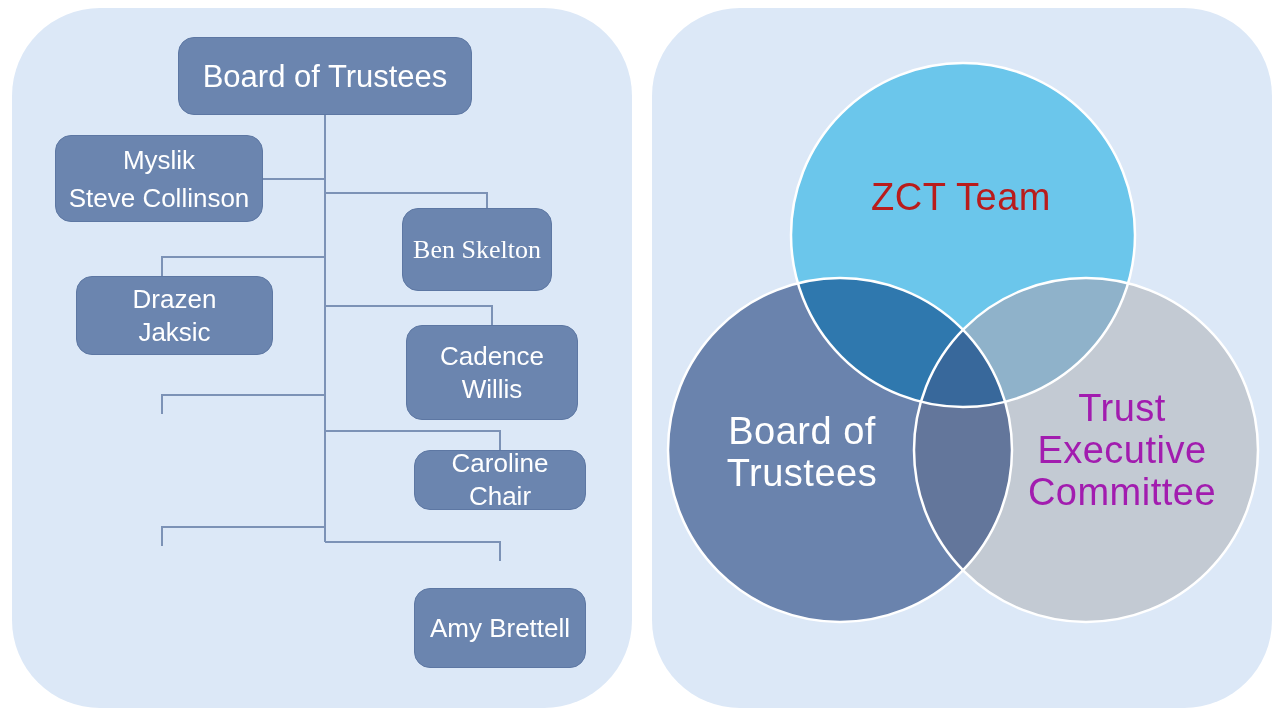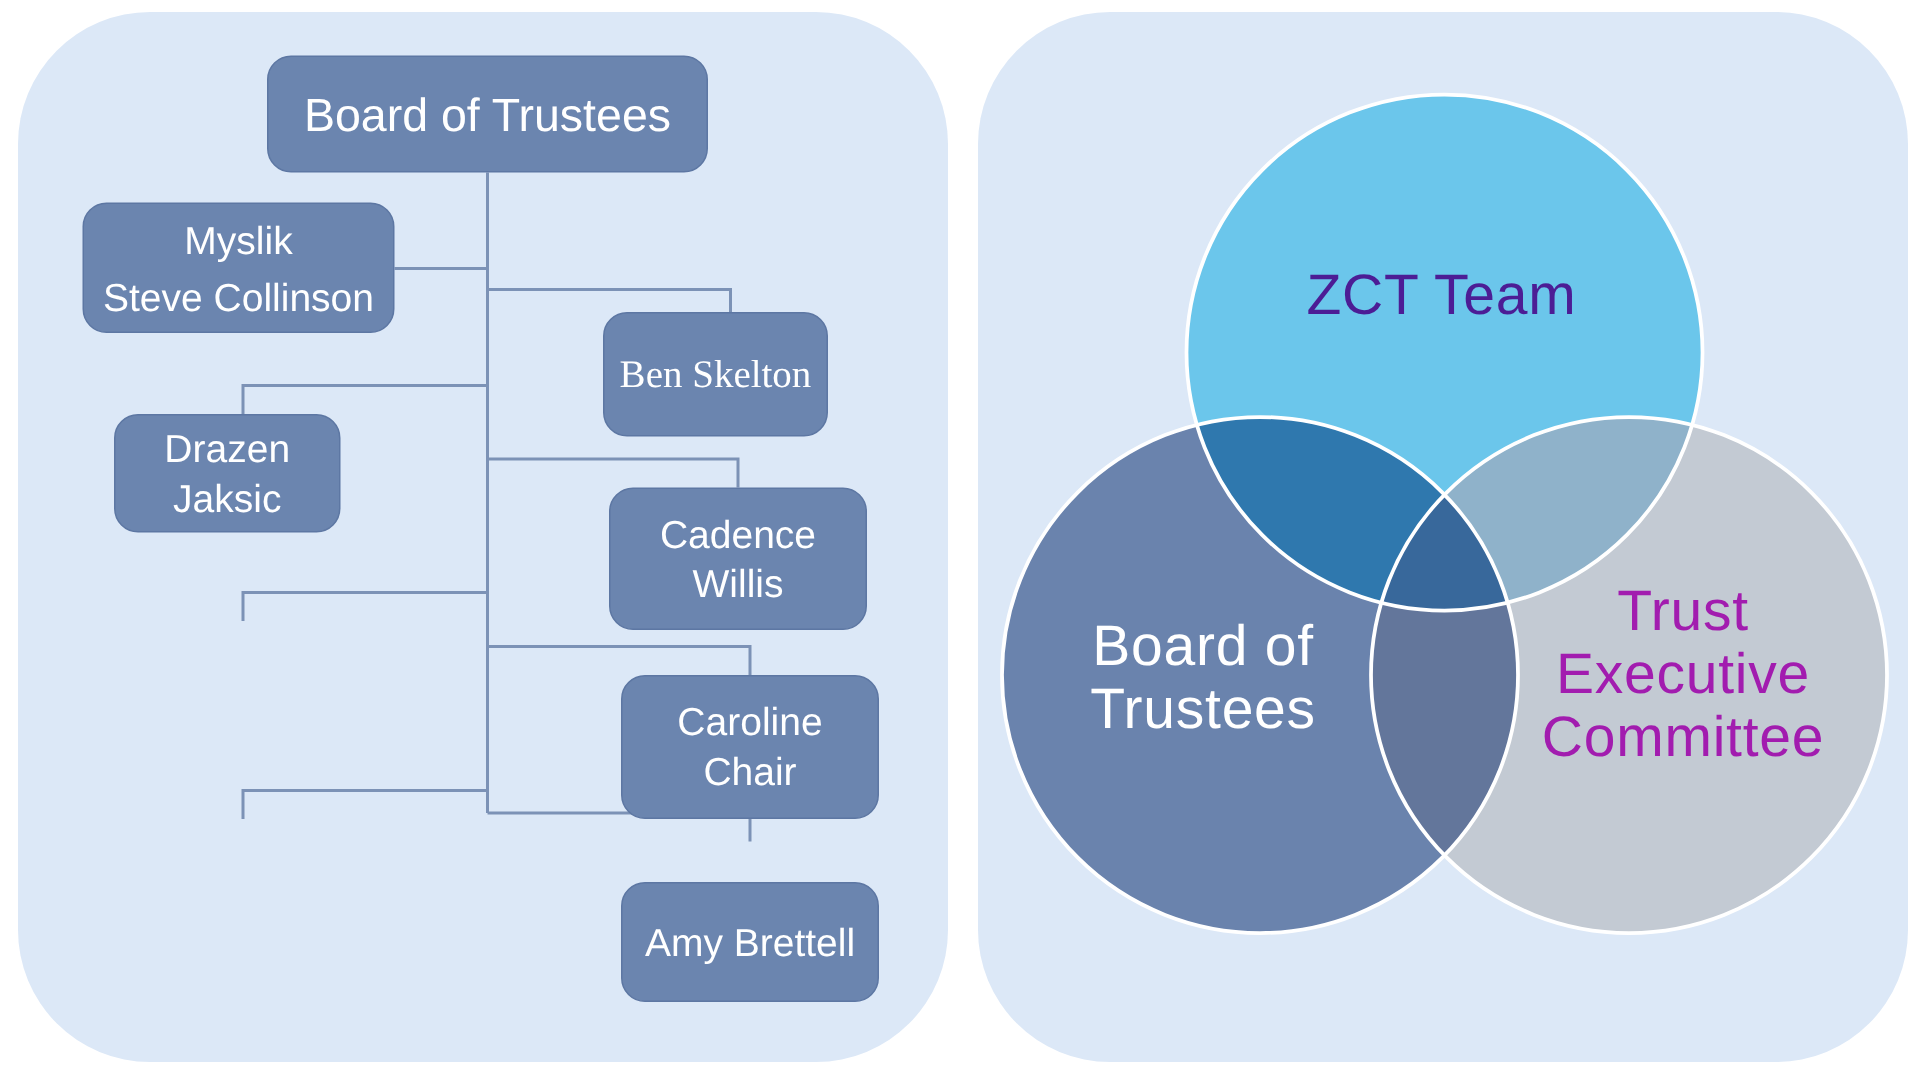--- a/index.html
+++ b/index.html
@@ -22,34 +22,34 @@
     position: absolute; box-sizing: border-box;
     background: #6B85AF; border: 1px solid #5D77A3; border-radius: 16px;
     color: #FFFFFF; display: flex; flex-direction: column;
     align-items: center; justify-content: center; text-align: center;
     font-size: 26px; line-height: 33px;
   }
   .node span { display: block; }
   #node-board    { left: 178px; top: 37px;  width: 294px; height: 78px; font-size: 31px; }
   #node-chair    { left: 55px;  top: 135px; width: 208px; height: 87px; line-height: 38px; }
   #node-ben      { left: 402px; top: 208px; width: 150px; height: 83px; font-family: Liberation Serif, serif; }
-  #node-drazen   { left: 76px;  top: 276px; width: 151px; height: 79px; }
+  #node-drazen   { left: 76px;  top: 276px; width: 197px; height: 79px; }
   #node-cadence  { left: 406px; top: 325px; width: 172px; height: 95px; }
   #node-richard  { left: 76px;  top: 414px; width: 172px; height: 78px; }
-  #node-caroline { left: 414px; top: 450px; width: 172px; height: 96px; }
+  #node-caroline { left: 414px; top: 450px; width: 172px; height: 60px; }
   #node-wayne    { left: 76px;  top: 546px; width: 173px; height: 79px; }
   #node-amy      { left: 414px; top: 588px; width: 172px; height: 80px; }
 
   
   .venn-label {
     position: absolute; transform: translate(-50%, -50%);
     text-align: center; font-size: 38px; line-height: 42px; letter-spacing: 0.5px;
     white-space: normal;
   }
-  #label-zct   { left: 961px;  top: 197px; color: #4c1d95; white-space: nowrap; }
+  #label-zct   { left: 961px;  top: 197px; color: #b91c1c; white-space: nowrap; }
   #label-bot   { left: 802px;  top: 452px; width: 180px; color: #FFFFFF; }
   #label-tec   { left: 1122px; top: 450px; width: 212px; color: #a21caf; }
 </style>
 </head>
 <body>
 
 <div id="stage">
 
   <div class="panel" id="panel-org"></div>
 

